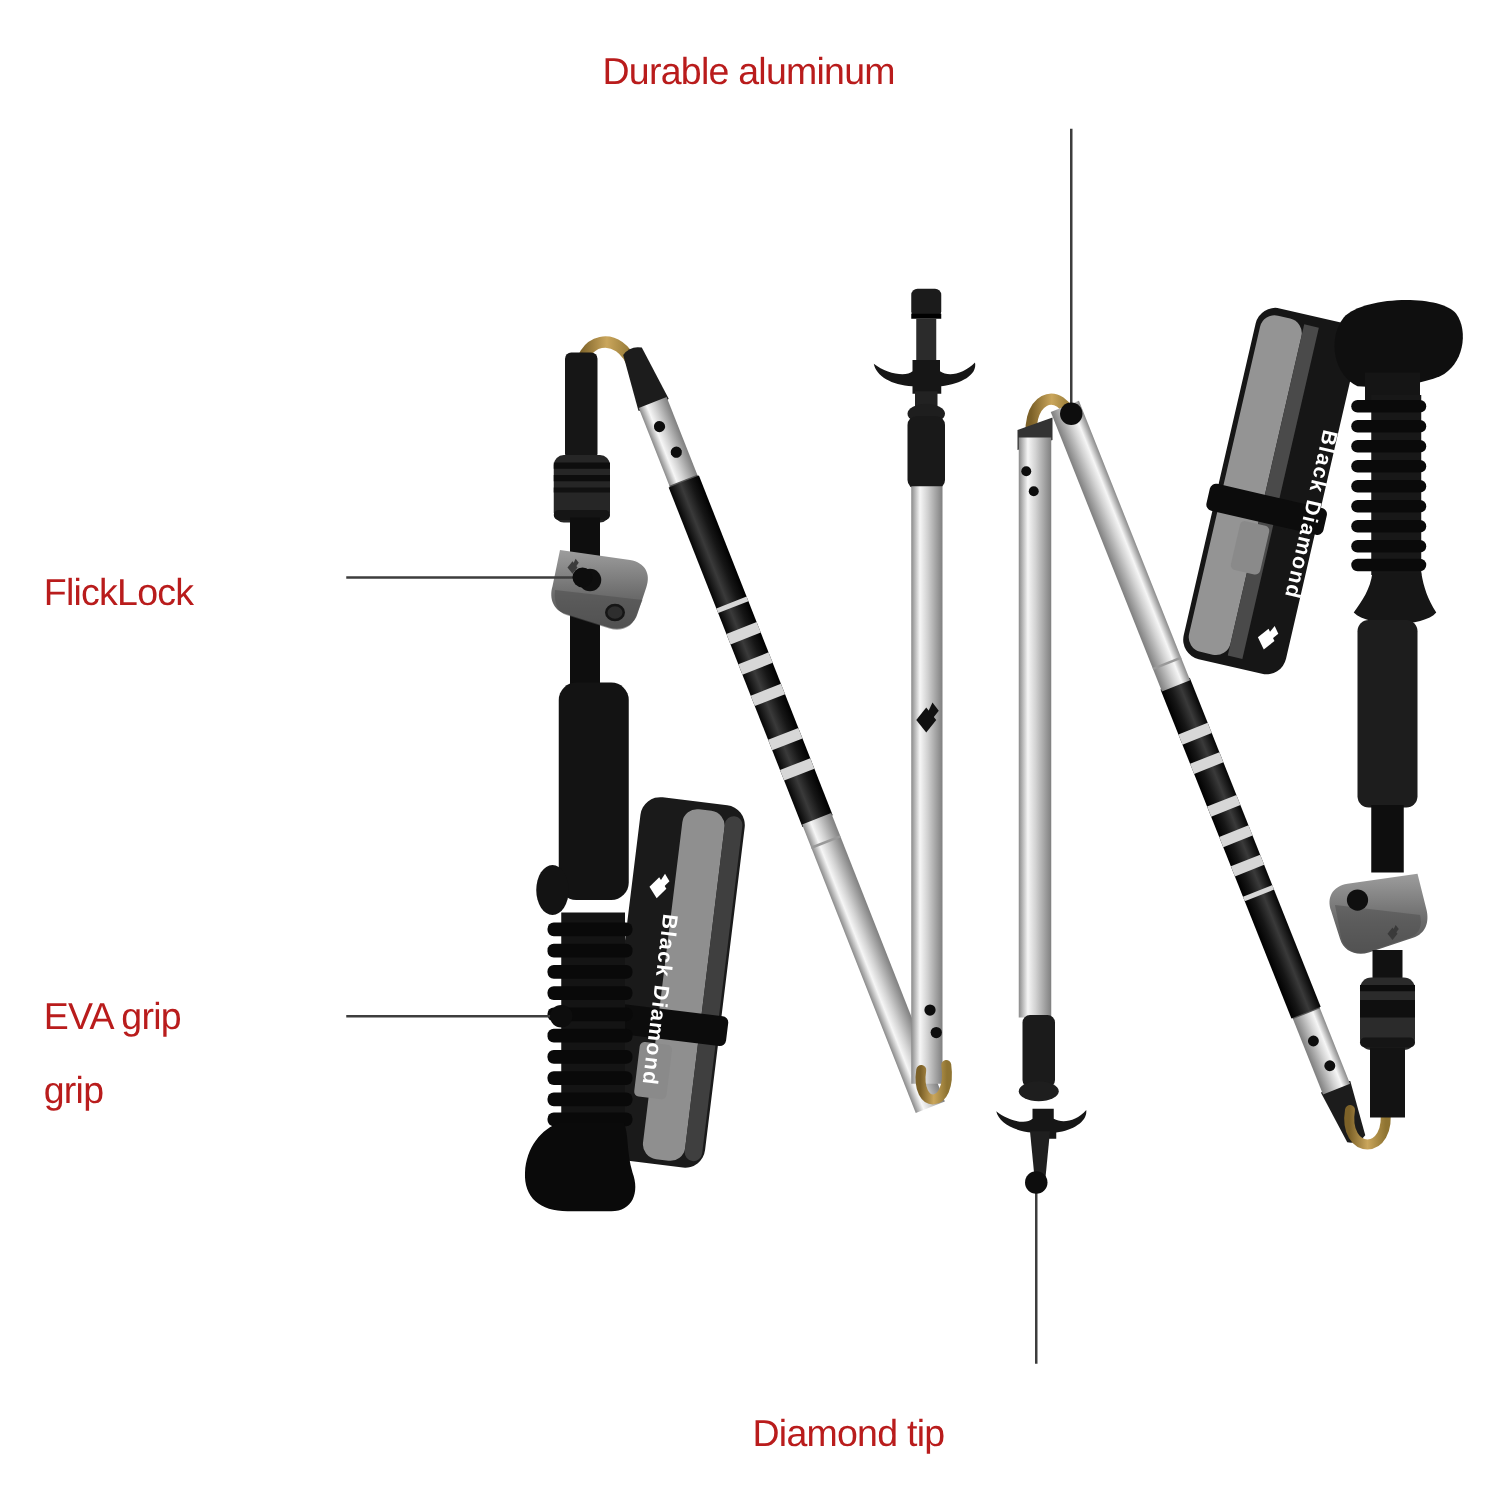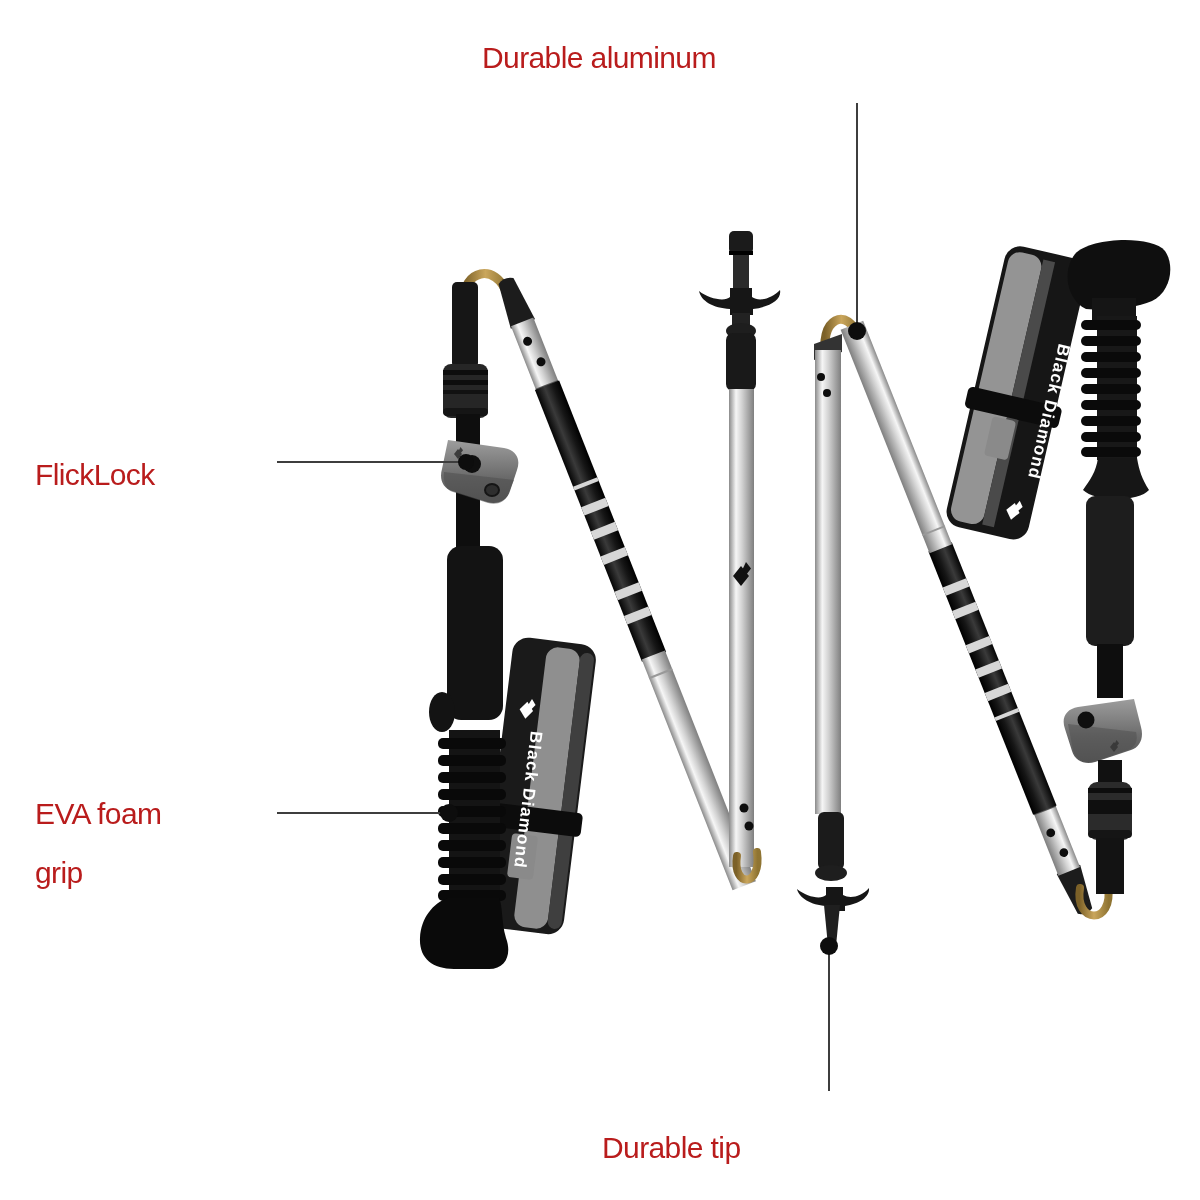--- a/index.html
+++ b/index.html
@@ -236,20 +236,20 @@
     </g>
   </svg>
 
   <div class="callout" id="co-aluminum">
     <div>Durable aluminum</div>
   </div>
   <div class="callout" id="co-flicklock">
     <div>FlickLock</div>
   </div>
   <div class="callout" id="co-eva">
-    <div>EVA foam</div>
+    <div>EVA grip</div>
     <div>grip</div>
   </div>
   <div class="callout" id="co-carbide">
-    <div>Durable tip</div>
+    <div>Diamond tip</div>
   </div>
 
 </div>
 
 </body></html>

